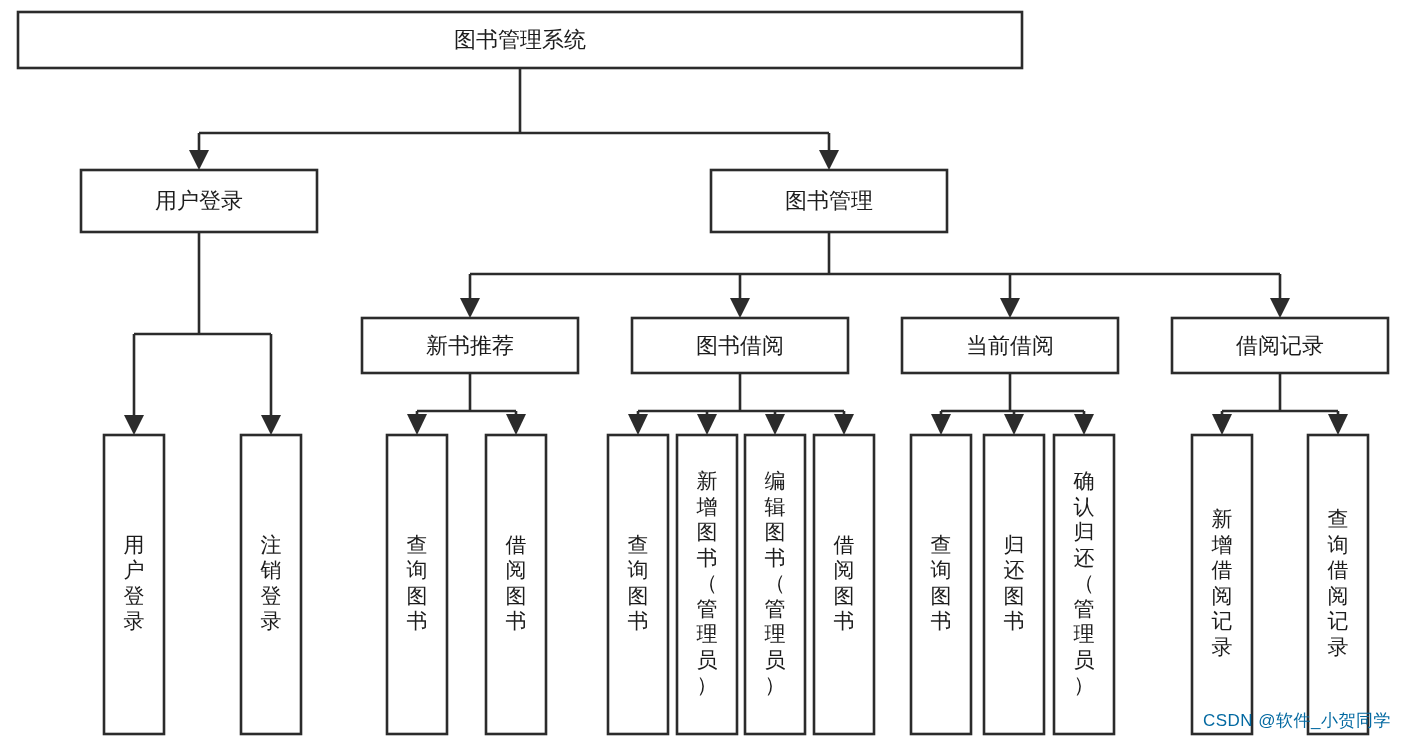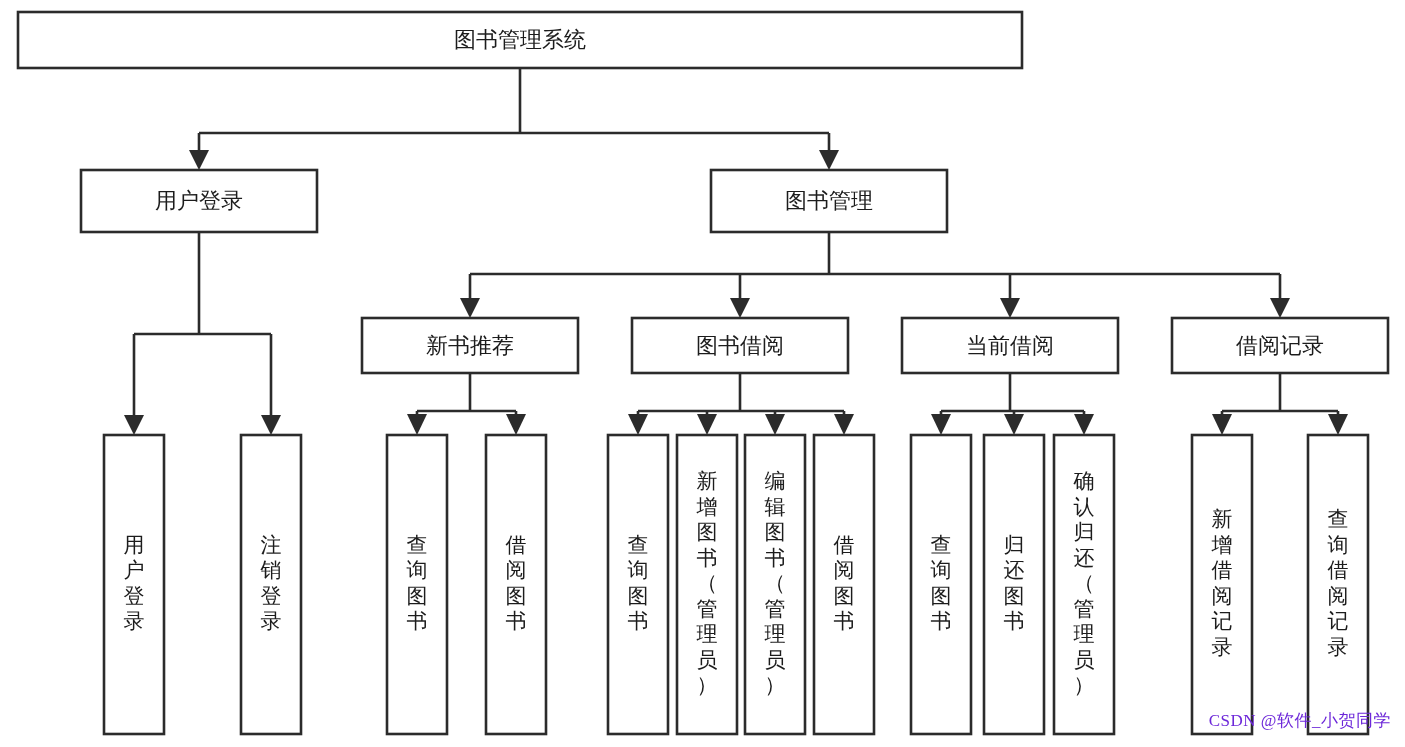--- a/index.html
+++ b/index.html
@@ -52,23 +52,23 @@
   .node-label-v {
     font-family: "DejaVu Sans", "Liberation Sans", sans-serif;
     font-size: 21px;
     fill: #1c1c1c;
     text-anchor: middle;
   }
   .watermark {
     position: absolute;
     right: 14px;
     bottom: 6px;
-    font-family: Liberation Serif, serif;
+    font-family: Liberation Sans, sans-serif;
     font-size: 17px;
-    color: #6d28d9;
+    color: #0369a1;
     white-space: nowrap;
     letter-spacing: 0.5px;
     pointer-events: none;
   }
 </style>
 </head>
 <body>
 
 <div id="diagram-root">
 

